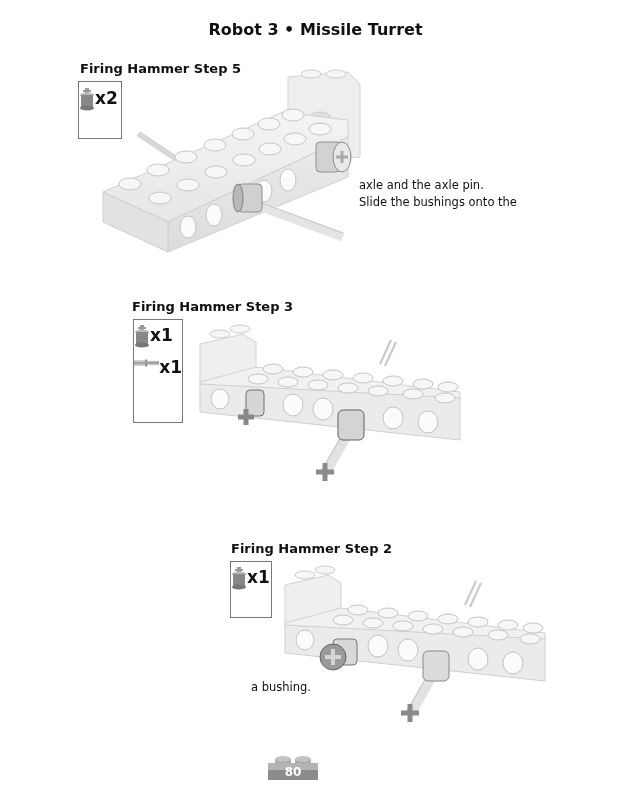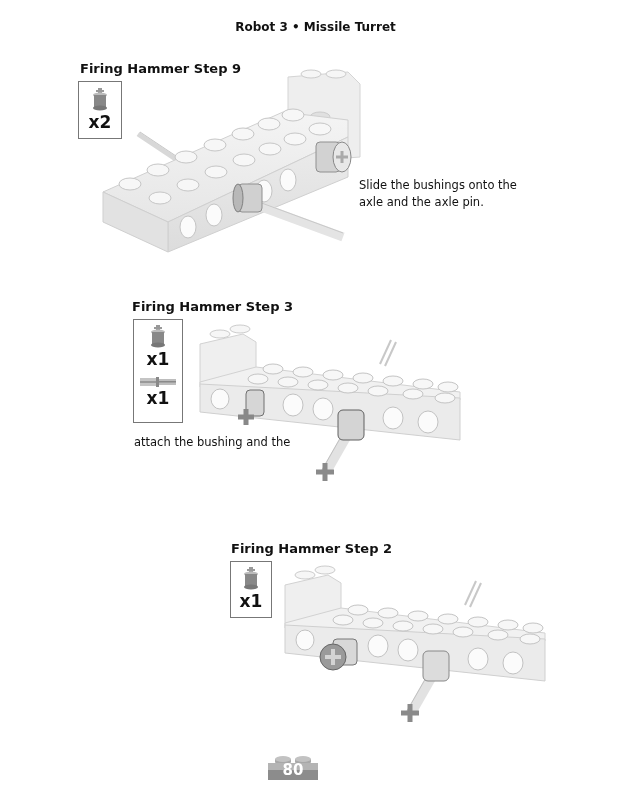--- a/index.html
+++ b/index.html
@@ -1,34 +1,34 @@
 <!DOCTYPE html>
 <html><head>
 <meta charset="utf-8">
 <style>
   html, body { margin: 0; padding: 0; background: #ffffff; }
   body { width: 631px; height: 800px; position: relative; overflow: hidden;
          font-family: "DejaVu Sans", "Liberation Sans", sans-serif; color: #111; }
   .abs { position: absolute; }
-  .header { left: 0; width: 631px; top: 20px; text-align: center; font-size: 12px; font-weight: bold; color: #111; }
+  .header { left: 0; width: 631px; top: 20px; text-align: center; font-size: 16px; font-weight: bold; color: #111; }
   .step-title { font-size: 13px; font-weight: bold; color: #111; white-space: nowrap; }
   .parts-box { border: 1px solid #777; background: #fff; box-sizing: border-box; }
-  .part { display: flex; flex-direction: column; align-items: center; }
+  .part { display: flex; flex-direction: row; }
   .qty { font-family: "DejaVu Sans", sans-serif; font-weight: bold; font-size: 17px; color: #111; line-height: 1; margin-top: 2px; }
   .caption { font-size: 11.5px; line-height: 17px; color: #111; }
   .figure svg { display: block; }
   .page-num { left: 268px; top: 756px; width: 50px; height: 24px; }
-  .page-num .num { position: absolute; left: 0; right: 0; bottom: 1px; text-align: center; color: #fff; font-size: 15px; font-weight: bold; }
+  .page-num .num { position: absolute; left: 0; right: 0; bottom: 1px; text-align: center; color: #fff; font-size: 12px; font-weight: bold; }
 </style>
 </head>
 <body>
 
 <div class="abs header">Robot 3 • Missile Turret</div>
 
-<div class="abs step-title" style="left:80px; top:61px;">Firing Hammer Step 9</div>
+<div class="abs step-title" style="left:80px; top:61px;">Firing Hammer Step 5</div>
 
 <div class="abs parts-box" style="left:78px; top:81px; width:44px; height:58px;">
   <div class="part" style="margin-top:6px;">
     <svg width="16" height="24" viewBox="0 0 16 24">
       <rect x="6" y="0" width="4" height="6" fill="#999"></rect>
       <rect x="4" y="2" width="8" height="2" fill="#999"></rect>
       <ellipse cx="8" cy="7" rx="7" ry="2.5" fill="#bbb"></ellipse>
       <rect x="2" y="7" width="12" height="13" fill="#888"></rect>
       <ellipse cx="8" cy="20" rx="7" ry="2.5" fill="#777"></ellipse>
     </svg>
@@ -94,22 +94,22 @@
     <rect x="140" y="122" width="24" height="28" rx="4" fill="#d0d0d0" stroke="#909090"></rect>
     <ellipse cx="140" cy="136" rx="5" ry="14" fill="#b8b8b8" stroke="#808080"></ellipse>
 
     <rect x="218" y="80" width="24" height="30" rx="4" fill="#d2d2d2" stroke="#909090"></rect>
     <ellipse cx="244" cy="95" rx="9" ry="15" fill="#e8e8e8" stroke="#888"></ellipse>
     <path d="M238 95 h12 M244 89 v12" stroke="#aaa" stroke-width="3"></path>
   </svg>
 </div>
 
 <div class="abs caption" style="left:359px; top:177px;">
+  <div>axle and the axle pin.</div>
   <div>Slide the bushings onto the</div>
-  <div>axle and the axle pin.</div>
 </div>
 
 <div class="abs step-title" style="left:132px; top:299px;">Firing Hammer Step 3</div>
 
 <div class="abs parts-box" style="left:133px; top:319px; width:50px; height:104px;">
   <div class="part" style="margin-top:5px;">
     <svg width="16" height="24" viewBox="0 0 16 24">
       <rect x="6" y="0" width="4" height="6" fill="#999"></rect>
       <rect x="4" y="2" width="8" height="2" fill="#999"></rect>
       <ellipse cx="8" cy="7" rx="7" ry="2.5" fill="#bbb"></ellipse>
@@ -173,21 +173,20 @@
     <path d="M40 95 h16 M48 87 v16" stroke="#888" stroke-width="5"></path>
 
     <line x1="152" y1="108" x2="128" y2="150" stroke="#e2e2e2" stroke-width="10"></line>
     <line x1="148" y1="106" x2="124" y2="148" stroke="#c0c0c0" stroke-width="1"></line>
     <rect x="140" y="88" width="26" height="30" rx="5" fill="#d4d4d4" stroke="#606060"></rect>
     <path d="M118 150 h18 M127 141 v18" stroke="#8a8a8a" stroke-width="5"></path>
   </svg>
 </div>
 
 <div class="abs caption" style="left:134px; top:434px;">
-  <div>attach the bushing and the</div>
 </div>
 
 <div class="abs step-title" style="left:231px; top:541px;">Firing Hammer Step 2</div>
 
 <div class="abs parts-box" style="left:230px; top:561px; width:42px; height:57px;">
   <div class="part" style="margin-top:5px;">
     <svg width="16" height="24" viewBox="0 0 16 24">
       <rect x="6" y="0" width="4" height="6" fill="#999"></rect>
       <rect x="4" y="2" width="8" height="2" fill="#999"></rect>
       <ellipse cx="8" cy="7" rx="7" ry="2.5" fill="#bbb"></ellipse>
@@ -236,20 +235,21 @@
     <path d="M42 94 h16 M50 86 v16" stroke="#d4d4d4" stroke-width="4"></path>
 
     <line x1="152" y1="108" x2="128" y2="150" stroke="#e2e2e2" stroke-width="10"></line>
     <line x1="148" y1="106" x2="124" y2="148" stroke="#c0c0c0" stroke-width="1"></line>
     <rect x="140" y="88" width="26" height="30" rx="5" fill="#dcdcdc" stroke="#888"></rect>
     <path d="M118 150 h18 M127 141 v18" stroke="#8a8a8a" stroke-width="5"></path>
   </svg>
 </div>
 
 <div class="abs caption" style="left:251px; top:679px;">
+  <div>a bushing.</div>
 </div>
 
 <div class="abs page-num">
   <svg width="50" height="24" viewBox="0 0 50 24" style="position:absolute;left:0;top:0;">
     <ellipse cx="15" cy="6" rx="8" ry="3" fill="#a8a8a8"></ellipse>
     <rect x="7" y="3" width="16" height="3" fill="#a8a8a8"></rect>
     <ellipse cx="15" cy="3" rx="8" ry="3" fill="#c2c2c2"></ellipse>
     <ellipse cx="35" cy="6" rx="8" ry="3" fill="#a8a8a8"></ellipse>
     <rect x="27" y="3" width="16" height="3" fill="#a8a8a8"></rect>
     <ellipse cx="35" cy="3" rx="8" ry="3" fill="#c2c2c2"></ellipse>

